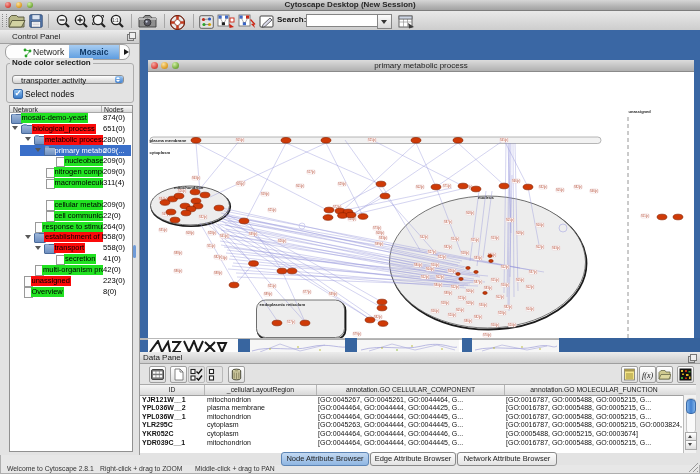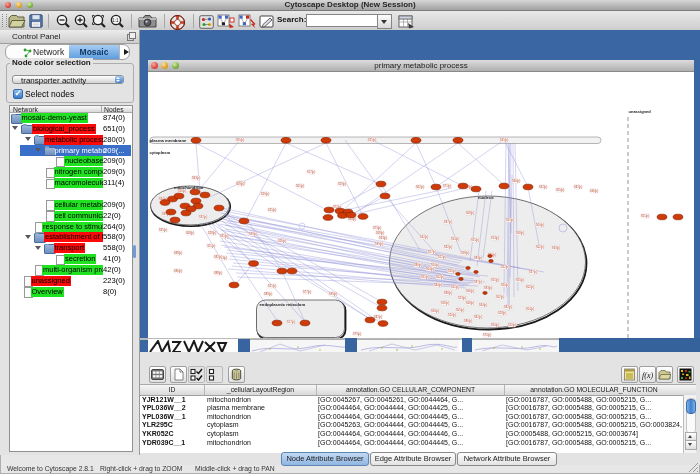--- a/index.html
+++ b/index.html
@@ -907,20 +907,25 @@
           <circle cx="22" cy="7" r="0.8" fill="#b8b830"></circle>
           <circle cx="50" cy="6" r="0.8" fill="#b8b830"></circle>
           <circle cx="68" cy="8" r="0.8" fill="#b8b830"></circle>
         </svg>
   </div>
   <div class="abs" style="left:419px;top:0;width:141px;height:14px;background:#36629c;"></div>
 </div>
 </div>
 
 <div id="dpanel" class="abs">
+  <div id="dpanel-head" class="abs"><span style="margin-left:3px;">Data Panel</span>
+ <svg class="abs" style="right:3px;top:1.5px;" width="9" height="9">
+        <rect x="0.5" y="2.5" width="6" height="6" fill="none" stroke="#777" stroke-width="1"></rect>
+        <rect x="2.5" y="0.5" width="6" height="6" fill="#eee" stroke="#777" stroke-width="1"></rect>
+      </svg></div>
   <div id="dp-icons">
 <div class="dbtn abs" style="left:9px;"><svg width="13" height="13" style="margin:1px;">
           <rect x="0.5" y="1.5" width="12" height="10" rx="1.5" fill="#7a7a7a" stroke="#444" stroke-width="1"></rect>
           <rect x="2" y="3.5" width="2.6" height="2.2" fill="#fff"></rect>
           <rect x="5.3" y="3.5" width="2.6" height="2.2" fill="#fff"></rect>
           <rect x="8.6" y="3.5" width="2.6" height="2.2" fill="#fff"></rect>
           <rect x="2" y="7.2" width="2.6" height="2.2" fill="#fff"></rect>
           <rect x="5.3" y="7.2" width="2.6" height="2.2" fill="#fff"></rect>
           <rect x="8.6" y="7.2" width="2.6" height="2.2" fill="#fff"></rect>
         </svg></div>

